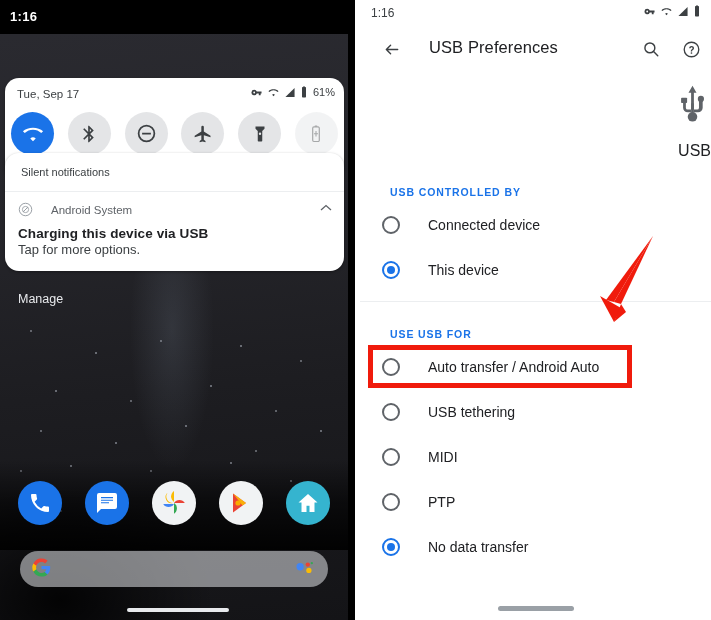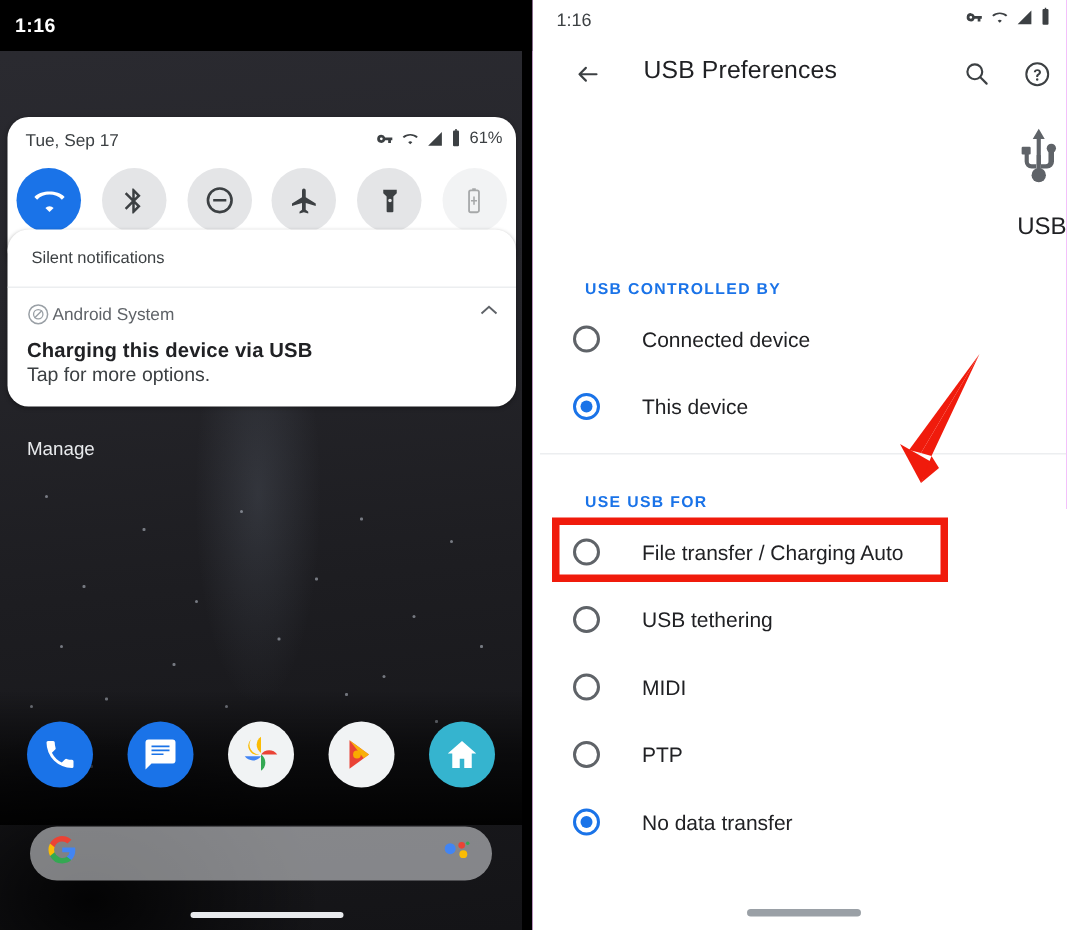--- a/index.html
+++ b/index.html
@@ -32,21 +32,21 @@
   .tile{width:43px;height:43px;border-radius:50%;background:#e4e5e7;display:flex;align-items:center;justify-content:center;}
   .tile.on{background:#1a73e8;}
   .tile.dim{opacity:.45;}
   .qs-handle{position:absolute;left:50%;transform:translateX(-50%);bottom:8px;width:26px;height:3px;border-radius:2px;background:#cfd2d6;}
 
   .notif-panel{position:absolute;left:5px;top:153px;width:339px;background:#fff;border-radius:14px;z-index:5;overflow:hidden;
                box-shadow:0 1px 3px rgba(0,0,0,.35);}
   .notif-head{height:38px;display:flex;align-items:center;padding-left:16px;font-size:11px;color:#3c4043;
               border-bottom:1px solid #eceef0;}
   .notif-body{padding:10px 13px 14px 13px;position:relative;}
-  .notif-app{display:flex;align-items:center;gap:2px;}
+  .notif-app{display:flex;align-items:center;gap:18px;}
   .notif-app-name{font-size:11.5px;color:#5f6368;}
   .notif-collapse{position:absolute;right:12px;top:10px;color:#5f6368;font-size:11px;}
   .notif-title{margin-top:9px;font-size:13.5px;color:#202124;font-weight:bold;letter-spacing:.1px;}
   .notif-sub{margin-top:1px;font-size:13px;color:#3c4043;}
   .manage{position:absolute;left:18px;top:292px;color:#e8eaed;font-size:12.5px;z-index:5;}
 
   .dock{position:absolute;left:6px;top:481px;width:336px;display:flex;justify-content:space-around;z-index:4;}
   .dock-icon{width:44px;height:44px;border-radius:50%;display:flex;align-items:center;justify-content:center;overflow:hidden;}
   .searchbar{position:absolute;left:20px;top:551px;width:308px;height:36px;border-radius:18px;
              background:rgba(225,228,232,.55);display:flex;align-items:center;z-index:4;}
@@ -322,21 +322,21 @@
         <span class="radio sel"></span>
         <span class="opt-label">This device</span>
       </div>
       <div class="divider"></div>
     </div>
 
     <div class="sect">
       <div class="sect-title">USE USB FOR</div>
       <div class="opt">
         <span class="radio"></span>
-        <span class="opt-label">File transfer / Charging Auto</span>
+        <span class="opt-label">Auto transfer / Android Auto</span>
       </div>
       <div class="opt">
         <span class="radio"></span>
         <span class="opt-label">USB tethering</span>
       </div>
       <div class="opt">
         <span class="radio"></span>
         <span class="opt-label">MIDI</span>
       </div>
       <div class="opt">

